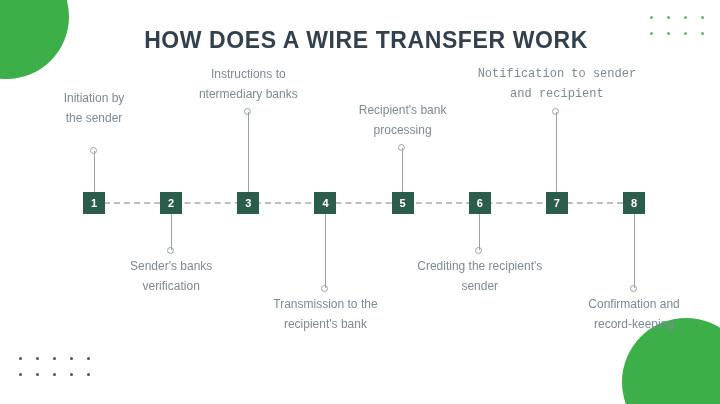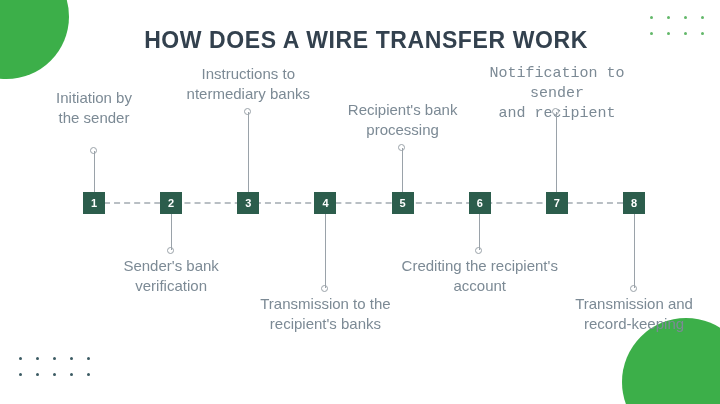--- a/index.html
+++ b/index.html
@@ -141,21 +141,21 @@
   }
   .pin.up .knob  { top: 0; }
   .pin.up .stem  { top: 4px; bottom: 0; }
   .pin.down .knob { bottom: 0; }
   .pin.down .stem { top: 0; bottom: 4px; }
 
   
   .label {
     position: absolute;
     text-align: center;
-    font-size: 15px;
+    font-size: 12px;
     line-height: 20px;
     color: #7c8a95;
     font-family: "Liberation Sans", sans-serif;
     white-space: pre-line;
   }
 </style>
 </head>
 <body>
 
 <div id="canvas">
@@ -198,59 +198,59 @@
         <span class="knob"></span>
         <span class="stem"></span>
       </div>
       <div class="label" style="left: 39px; width: 110px; top: 88px;">Initiation by
 the sender</div>
       <div class="step" style="left: 160.15px;">2</div>
       <div class="pin down" style="left: 166.65px; top: 214px; height: 40px;">
         <span class="knob"></span>
         <span class="stem"></span>
       </div>
-      <div class="label" style="left: 106.15px; width: 130px; top: 256px;">Sender's bank
+      <div class="label" style="left: 106.15px; width: 130px; top: 256px;">Sender's banks
 verification</div>
       <div class="step" style="left: 237.3px;">3</div>
       <div class="pin up" style="left: 243.8px; top: 108px; height: 84px;">
         <span class="knob"></span>
         <span class="stem"></span>
       </div>
       <div class="label" style="left: 173.3px; width: 150px; top: 64px;">Instructions to
 ntermediary banks</div>
       <div class="step" style="left: 314.45px;">4</div>
       <div class="pin down" style="left: 320.95px; top: 214px; height: 78px;">
         <span class="knob"></span>
         <span class="stem"></span>
       </div>
       <div class="label" style="left: 245.45px; width: 160px; top: 294px;">Transmission to the
-recipient's banks</div>
+recipient's bank</div>
       <div class="step" style="left: 391.6px;">5</div>
       <div class="pin up" style="left: 398.1px; top: 144px; height: 48px;">
         <span class="knob"></span>
         <span class="stem"></span>
       </div>
       <div class="label" style="left: 332.6px; width: 140px; top: 100px;">Recipient's bank
 processing</div>
       <div class="step" style="left: 468.75px;">6</div>
       <div class="pin down" style="left: 475.25px; top: 214px; height: 40px;">
         <span class="knob"></span>
         <span class="stem"></span>
       </div>
       <div class="label" style="left: 392.25px; width: 175px; top: 256px;">Crediting the recipient's
-account</div>
+sender</div>
       <div class="step" style="left: 545.9px;">7</div>
       <div class="pin up" style="left: 552.4px; top: 108px; height: 84px;">
         <span class="knob"></span>
         <span class="stem"></span>
       </div>
       <div class="label" style="left: 474.4px; width: 165px; top: 64px; font-family: Liberation Mono, monospace;">Notification to sender
 and recipient</div>
       <div class="step" style="left: 623.05px;">8</div>
       <div class="pin down" style="left: 629.55px; top: 214px; height: 78px;">
         <span class="knob"></span>
         <span class="stem"></span>
       </div>
-      <div class="label" style="left: 559.05px; width: 150px; top: 294px;">Transmission and
+      <div class="label" style="left: 559.05px; width: 150px; top: 294px;">Confirmation and
 record-keeping</div>
     </div>
 
 </div>
 
 </body></html>

